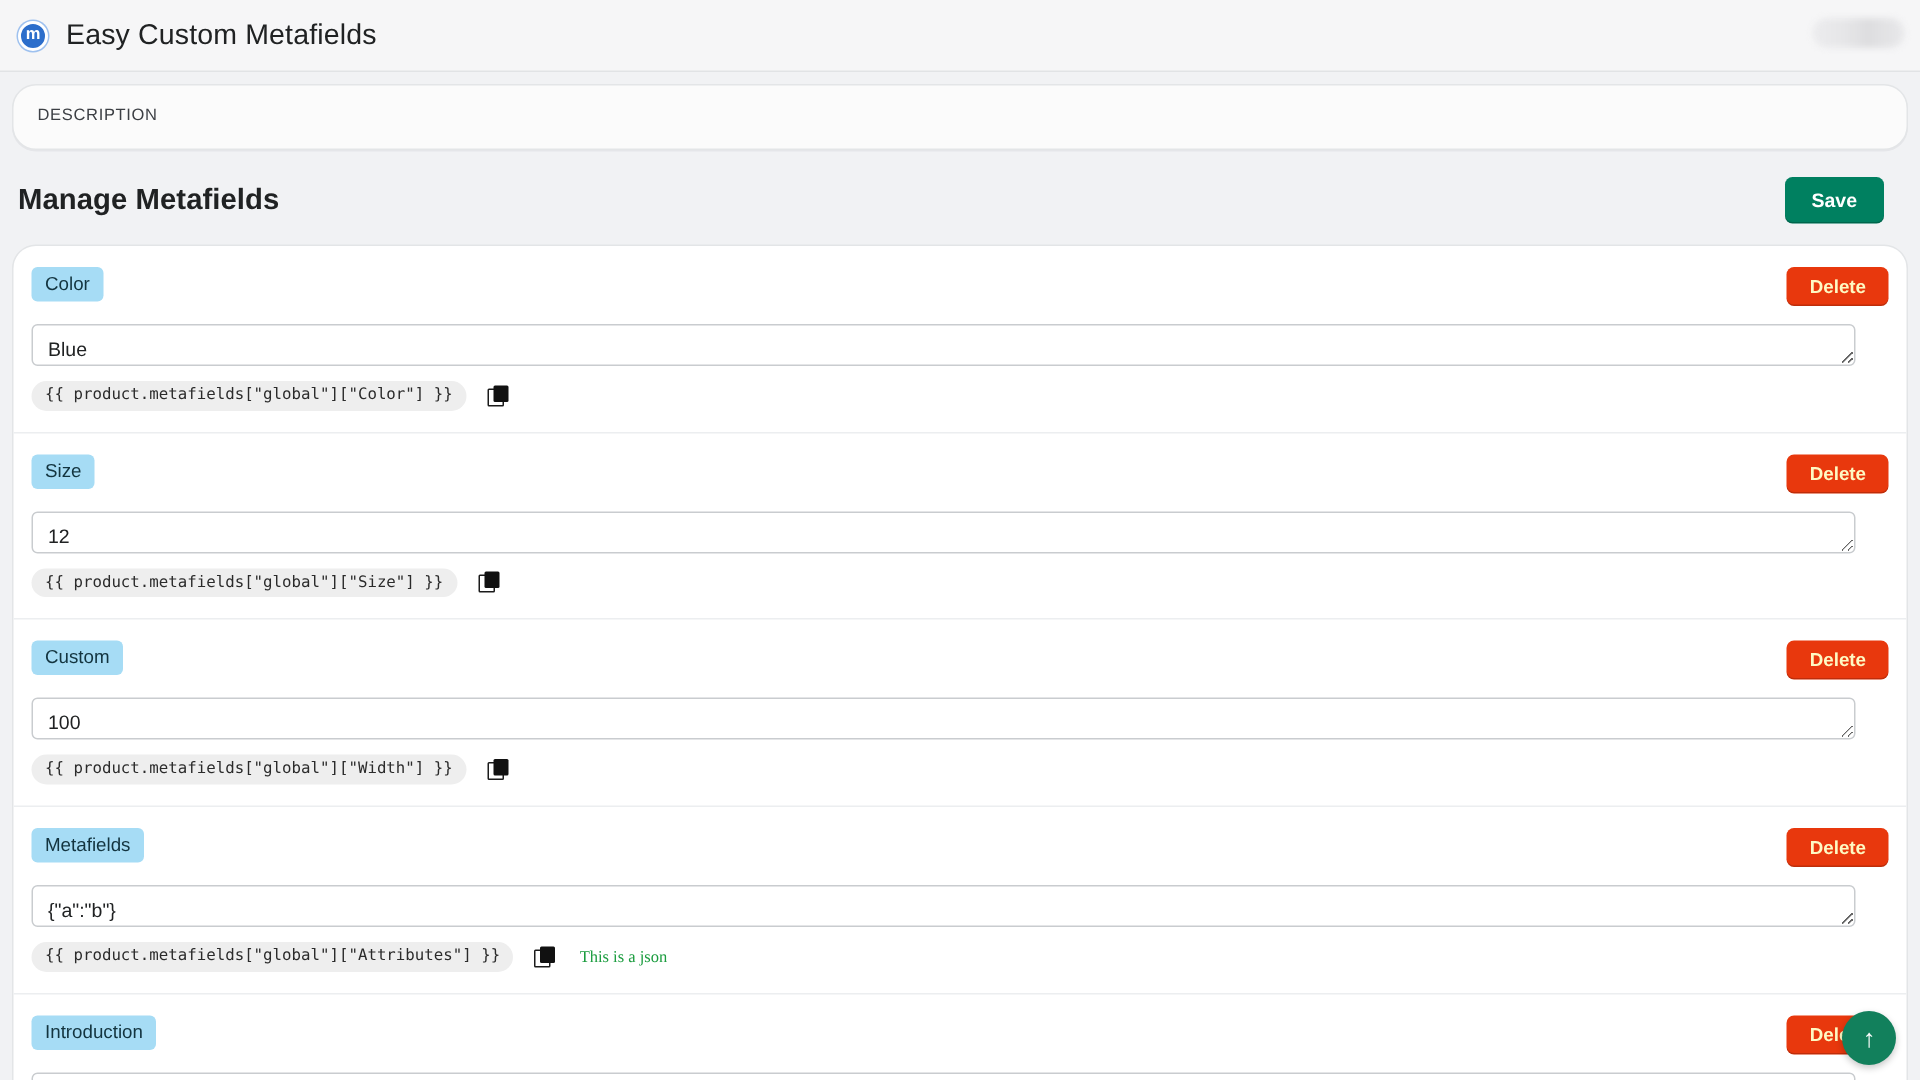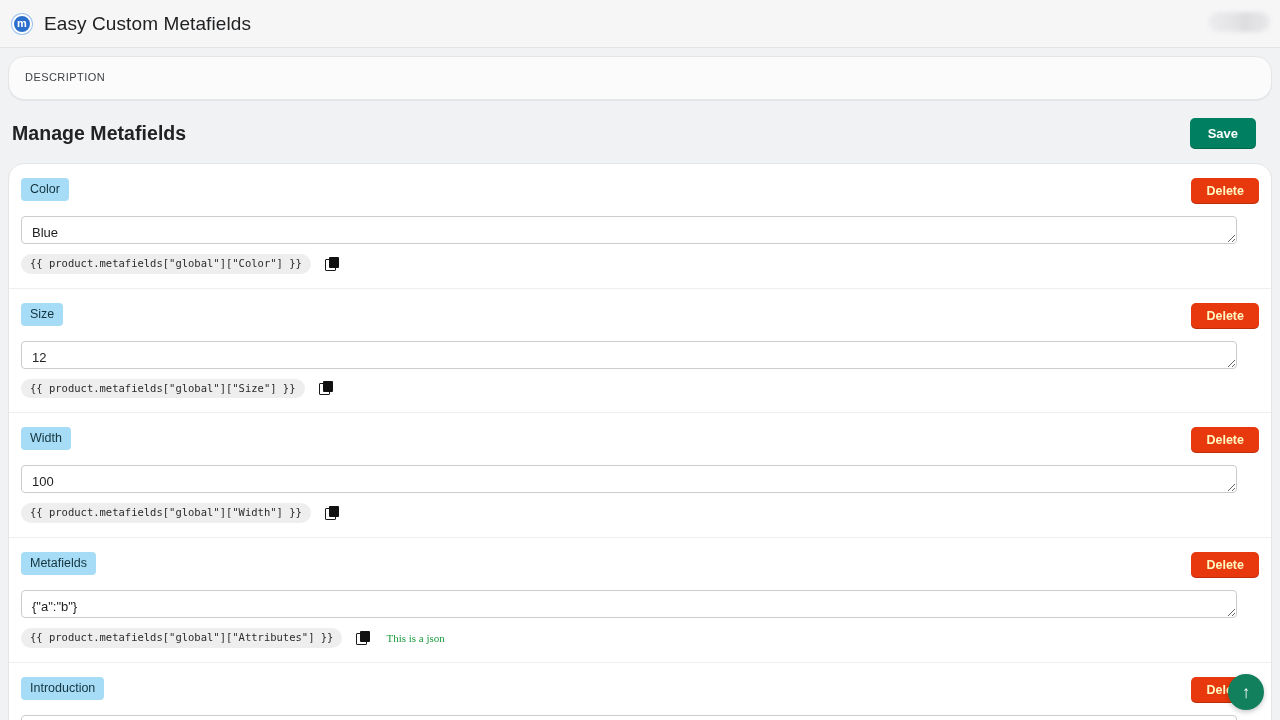--- a/index.html
+++ b/index.html
@@ -261,21 +261,21 @@
           <button class="btn-delete">Delete</button>
         </div>
         <textarea class="mf-input one-line" style="">12</textarea>
         <div class="mf-foot">
           <span class="liquid-pill">{{ product.metafields["global"]["Size"] }}</span>
           <span class="copy-icon"></span>
         </div>
       </div>
       <div class="mf-row">
         <div class="mf-row-top">
-          <span class="mf-key">Width</span>
+          <span class="mf-key">Custom</span>
           <button class="btn-delete">Delete</button>
         </div>
         <textarea class="mf-input one-line" style="">100</textarea>
         <div class="mf-foot">
           <span class="liquid-pill">{{ product.metafields["global"]["Width"] }}</span>
           <span class="copy-icon"></span>
         </div>
       </div>
       <div class="mf-row">
         <div class="mf-row-top">

